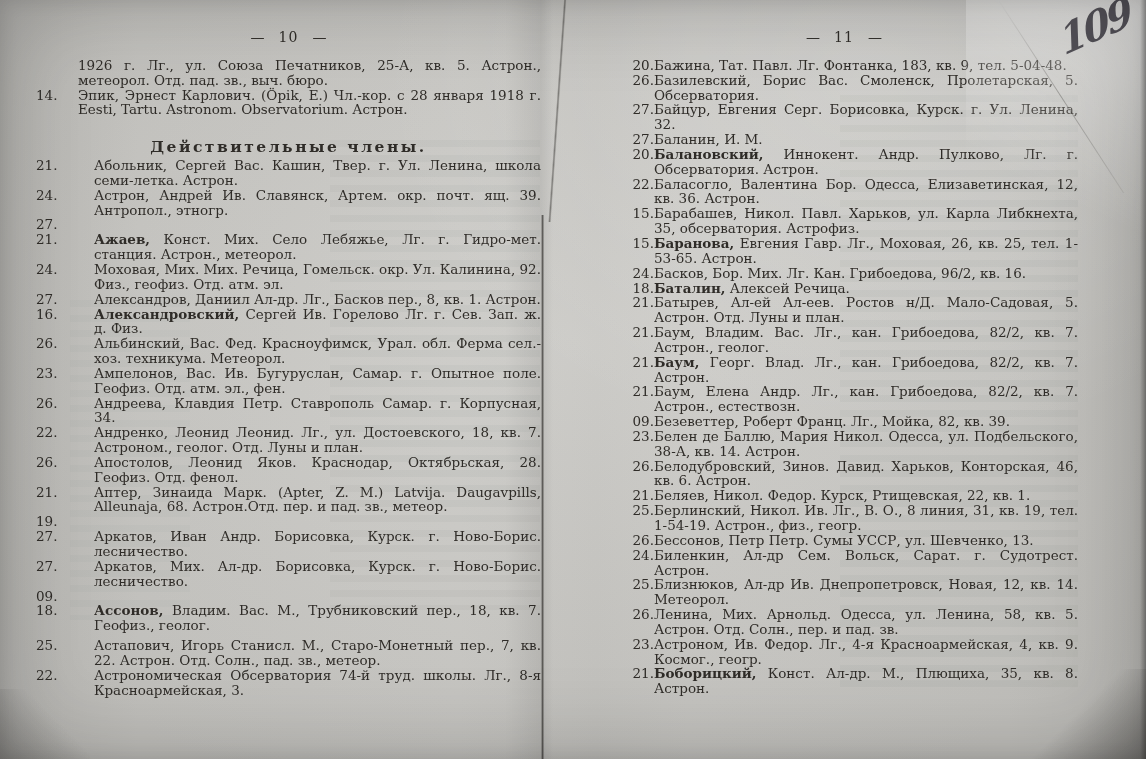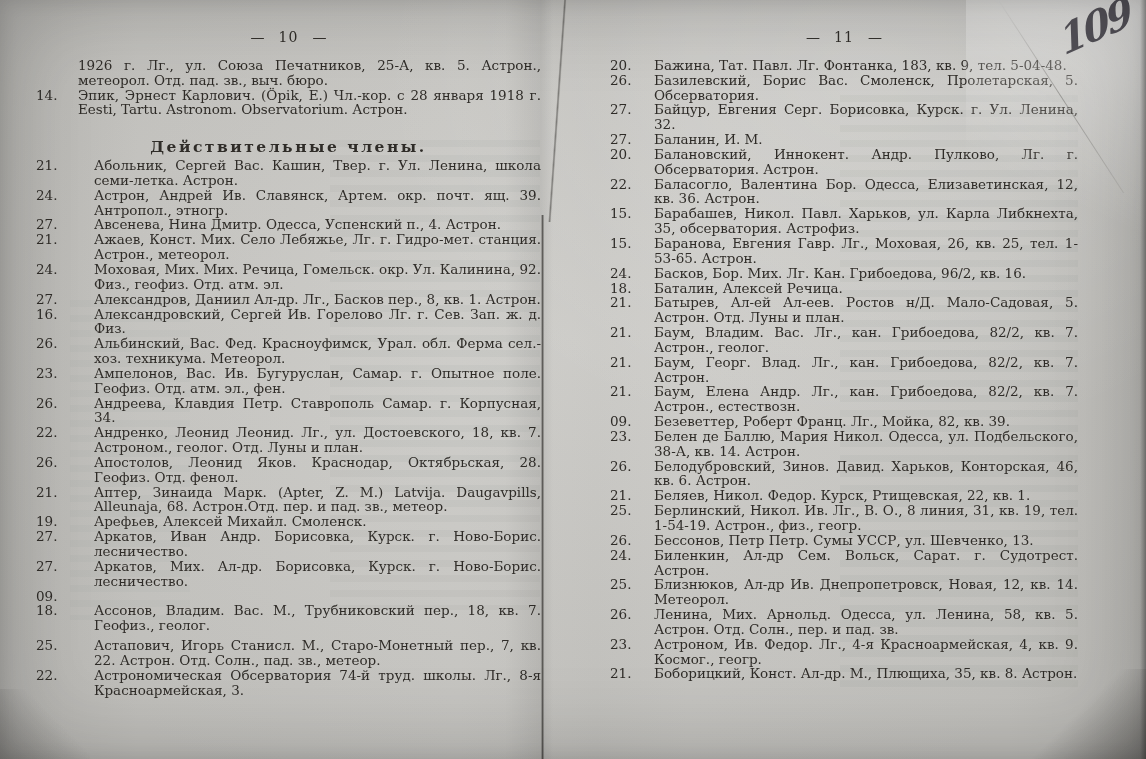--- a/index.html
+++ b/index.html
@@ -51,24 +51,24 @@
 
   .page{position:absolute;font-size:13.5px;line-height:14.85px;}
   .page-left{left:36px;top:30px;width:505px;}
   .page-right{left:610px;top:30px;width:468px;}
   .page-num{display:flex;justify-content:center;align-items:center;gap:14px;
     font-size:14px;margin-bottom:13px;letter-spacing:1px;}
   .page-num .dash{letter-spacing:0;}
   .entry{display:flex;align-items:flex-start;}
   .entry .num{flex:0 0 42px;white-space:nowrap;}
   .members .entry .num{flex-basis:58px;}
-  .page-right .entry .num{flex-basis:44px;}
+  .page-right .entry .num{flex-basis:44px;text-align:right;}
   .entry .body{flex:1;text-align:justify;}
   .entry .body:after{content:"";display:inline-block;width:0;}
-  .name.bold{font-weight:400;}
+  .name.bold{font-weight:700;}
   .entry.gap{margin-top:5px;}
   .section-heading{text-align:center;font-weight:700;font-size:15.5px;
     letter-spacing:2.5px;margin:23px 0 3px 0;}
 </style>
 </head>
 <body>
 
 <div class="scan">
   <div class="bleed b1"></div>
   <div class="bleed b2"></div>
@@ -103,21 +103,20 @@
           <span class="body"><span class="name">Абольник,</span> <span class="rest">Сергей Вас. Кашин, Твер. г. Ул. Ленина, школа семи-летка. Астрон.</span></span>
         </div>
 
         <div class="entry">
           <span class="num">24.</span>
           <span class="body"><span class="name">Астрон,</span> <span class="rest">Андрей Ив. Славянск, Артем. окр. почт. ящ. 39. Антропол., этногр.</span></span>
         </div>
 
         <div class="entry">
           <span class="num">27.</span>
-          <span class="body"><span class="name">Авсенева,</span> <span class="rest">Нина Дмитр. Одесса, Успенский п., 4. Астрон.</span></span>
         </div>
 
         <div class="entry">
           <span class="num">21.</span>
           <span class="body"><span class="name bold">Ажаев,</span> <span class="rest">Конст. Мих. Село Лебяжье, Лг. г. Гидро-мет. станция. Астрон., метеорол.</span></span>
         </div>
 
         <div class="entry">
           <span class="num">24.</span>
           <span class="body"><span class="name">Моховая,</span> <span class="rest">Мих. Мих. Речица, Гомельск. окр. Ул. Калинина, 92. Физ., геофиз. Отд. атм. эл.</span></span>
@@ -158,21 +157,20 @@
           <span class="body"><span class="name">Апостолов,</span> <span class="rest">Леонид Яков. Краснодар, Октябрьская, 28. Геофиз. Отд. фенол.</span></span>
         </div>
 
         <div class="entry">
           <span class="num">21.</span>
           <span class="body"><span class="name">Аптер,</span> <span class="rest">Зинаида Марк. (Apter, Z. M.) Latvija. Daugavpills, Alleunaja, 68. Астрон.Отд. пер. и пад. зв., метеор.</span></span>
         </div>
 
         <div class="entry">
           <span class="num">19.</span>
-          <span class="body"><span class="name bold">Арефьев,</span> <span class="rest">Алексей Михайл. Смоленск.</span></span>
         </div>
 
         <div class="entry">
           <span class="num">27.</span>
           <span class="body"><span class="name">Аркатов,</span> <span class="rest">Иван Андр. Борисовка, Курск. г. Ново-Борис. лесничество.</span></span>
         </div>
 
         <div class="entry">
           <span class="num">27.</span>
           <span class="body"><span class="name">Аркатов,</span> <span class="rest">Мих. Ал-др. Борисовка, Курск. г. Ново-Борис. лесничество.</span></span>

